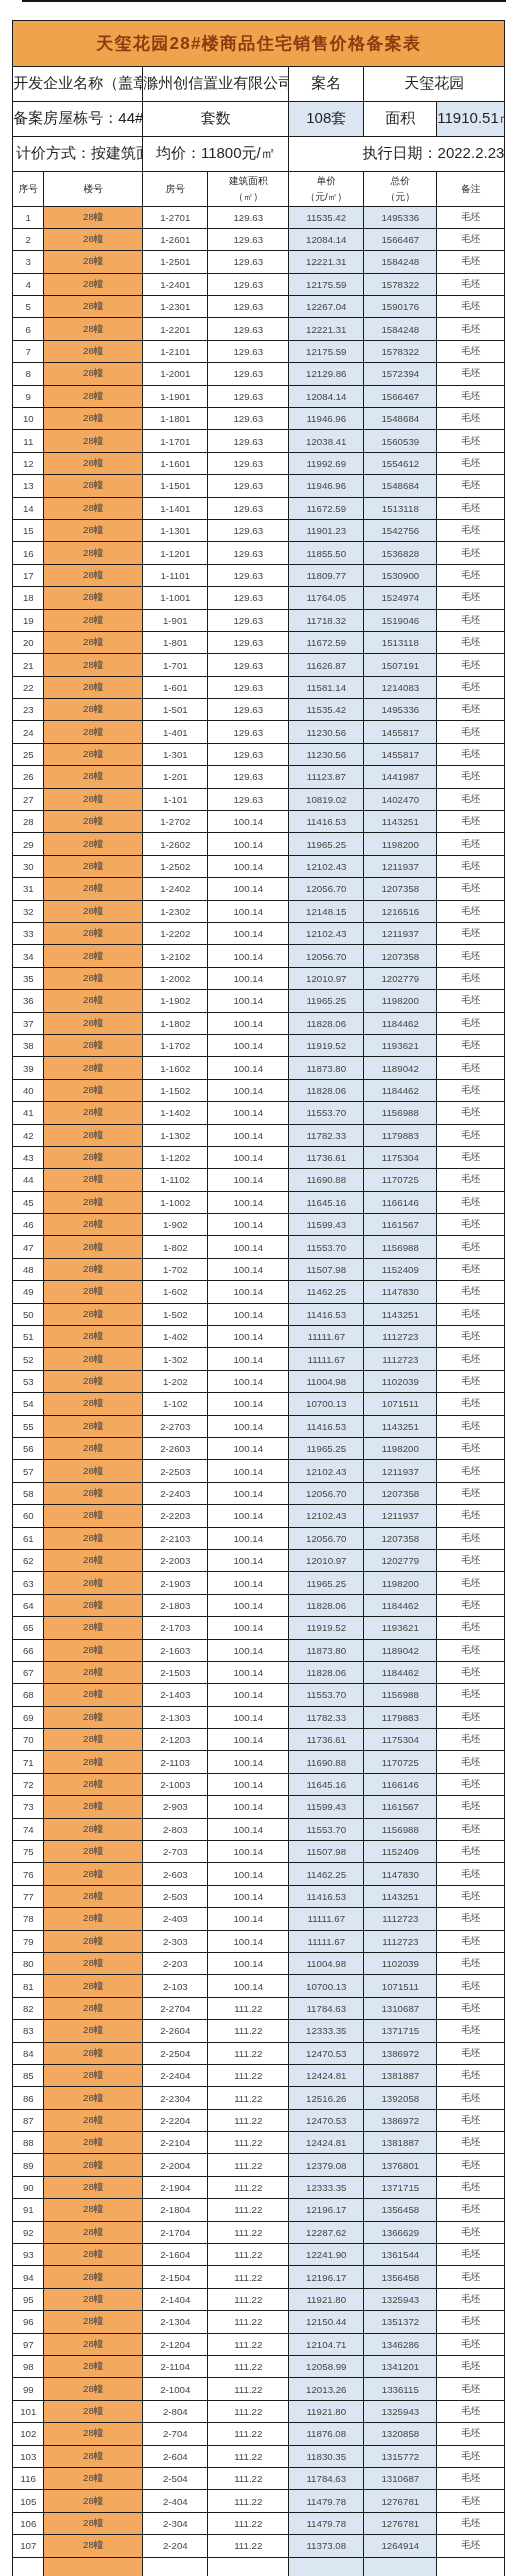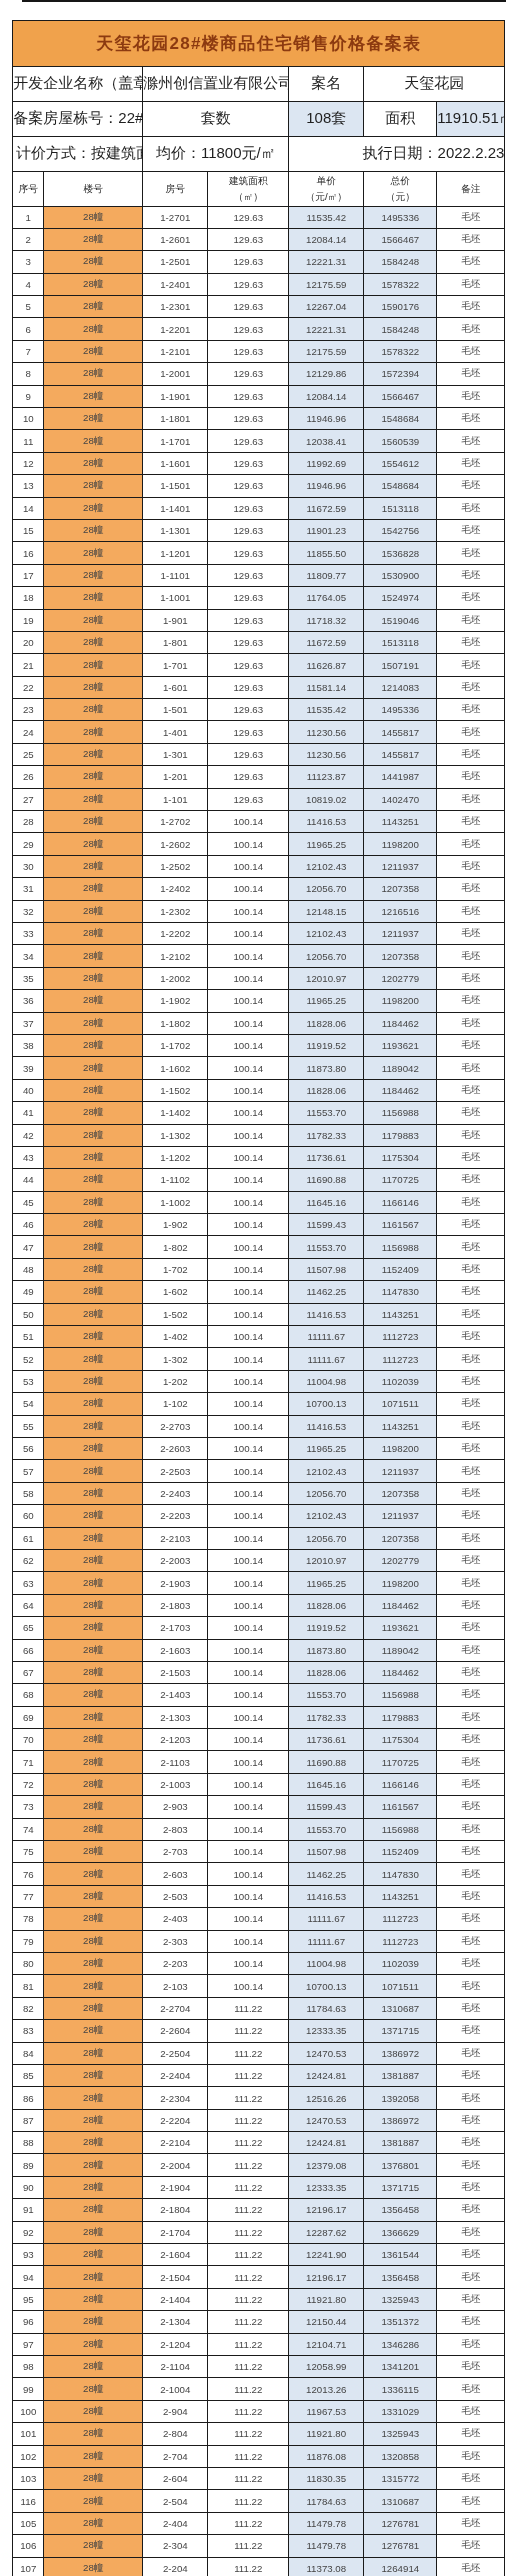--- a/index.html
+++ b/index.html
@@ -56,21 +56,21 @@
       </tr>
 
       <tr class="info-row">
         <td colspan="2">开发企业名称（盖章）</td>
         <td colspan="2">滁州创信置业有限公司</td>
         <td>案名</td>
         <td colspan="2">天玺花园</td>
       </tr>
 
       <tr class="info-row">
-        <td colspan="2">备案房屋栋号：22#</td>
+        <td colspan="2">备案房屋栋号：44#</td>
         <td colspan="2">套数</td>
         <td class="hl-blue">108套</td>
         <td>面积</td>
         <td class="hl-blue">11910.51㎡</td>
       </tr>
 
       <tr class="info-row">
         <td colspan="2" class="al">计价方式：按建筑面积</td>
         <td colspan="2">均价：11800元/㎡</td>
         <td colspan="3" class="al">执行日期：2022.2.23</td>
@@ -984,29 +984,20 @@
         <tr>
           <td class="c-no">99</td>
           <td class="c-bld">28幢</td>
           <td class="c-room">2-1004</td>
           <td class="c-area">111.22</td>
           <td class="c-price">12013.26</td>
           <td class="c-total">1336115</td>
           <td class="c-remark">毛坯</td>
         </tr>
         <tr>
-          <td class="c-no">100</td>
-          <td class="c-bld">28幢</td>
-          <td class="c-room">2-904</td>
-          <td class="c-area">111.22</td>
-          <td class="c-price">11967.53</td>
-          <td class="c-total">1331029</td>
-          <td class="c-remark">毛坯</td>
-        </tr>
-        <tr>
           <td class="c-no">101</td>
           <td class="c-bld">28幢</td>
           <td class="c-room">2-804</td>
           <td class="c-area">111.22</td>
           <td class="c-price">11921.80</td>
           <td class="c-total">1325943</td>
           <td class="c-remark">毛坯</td>
         </tr>
         <tr>
           <td class="c-no">102</td>

